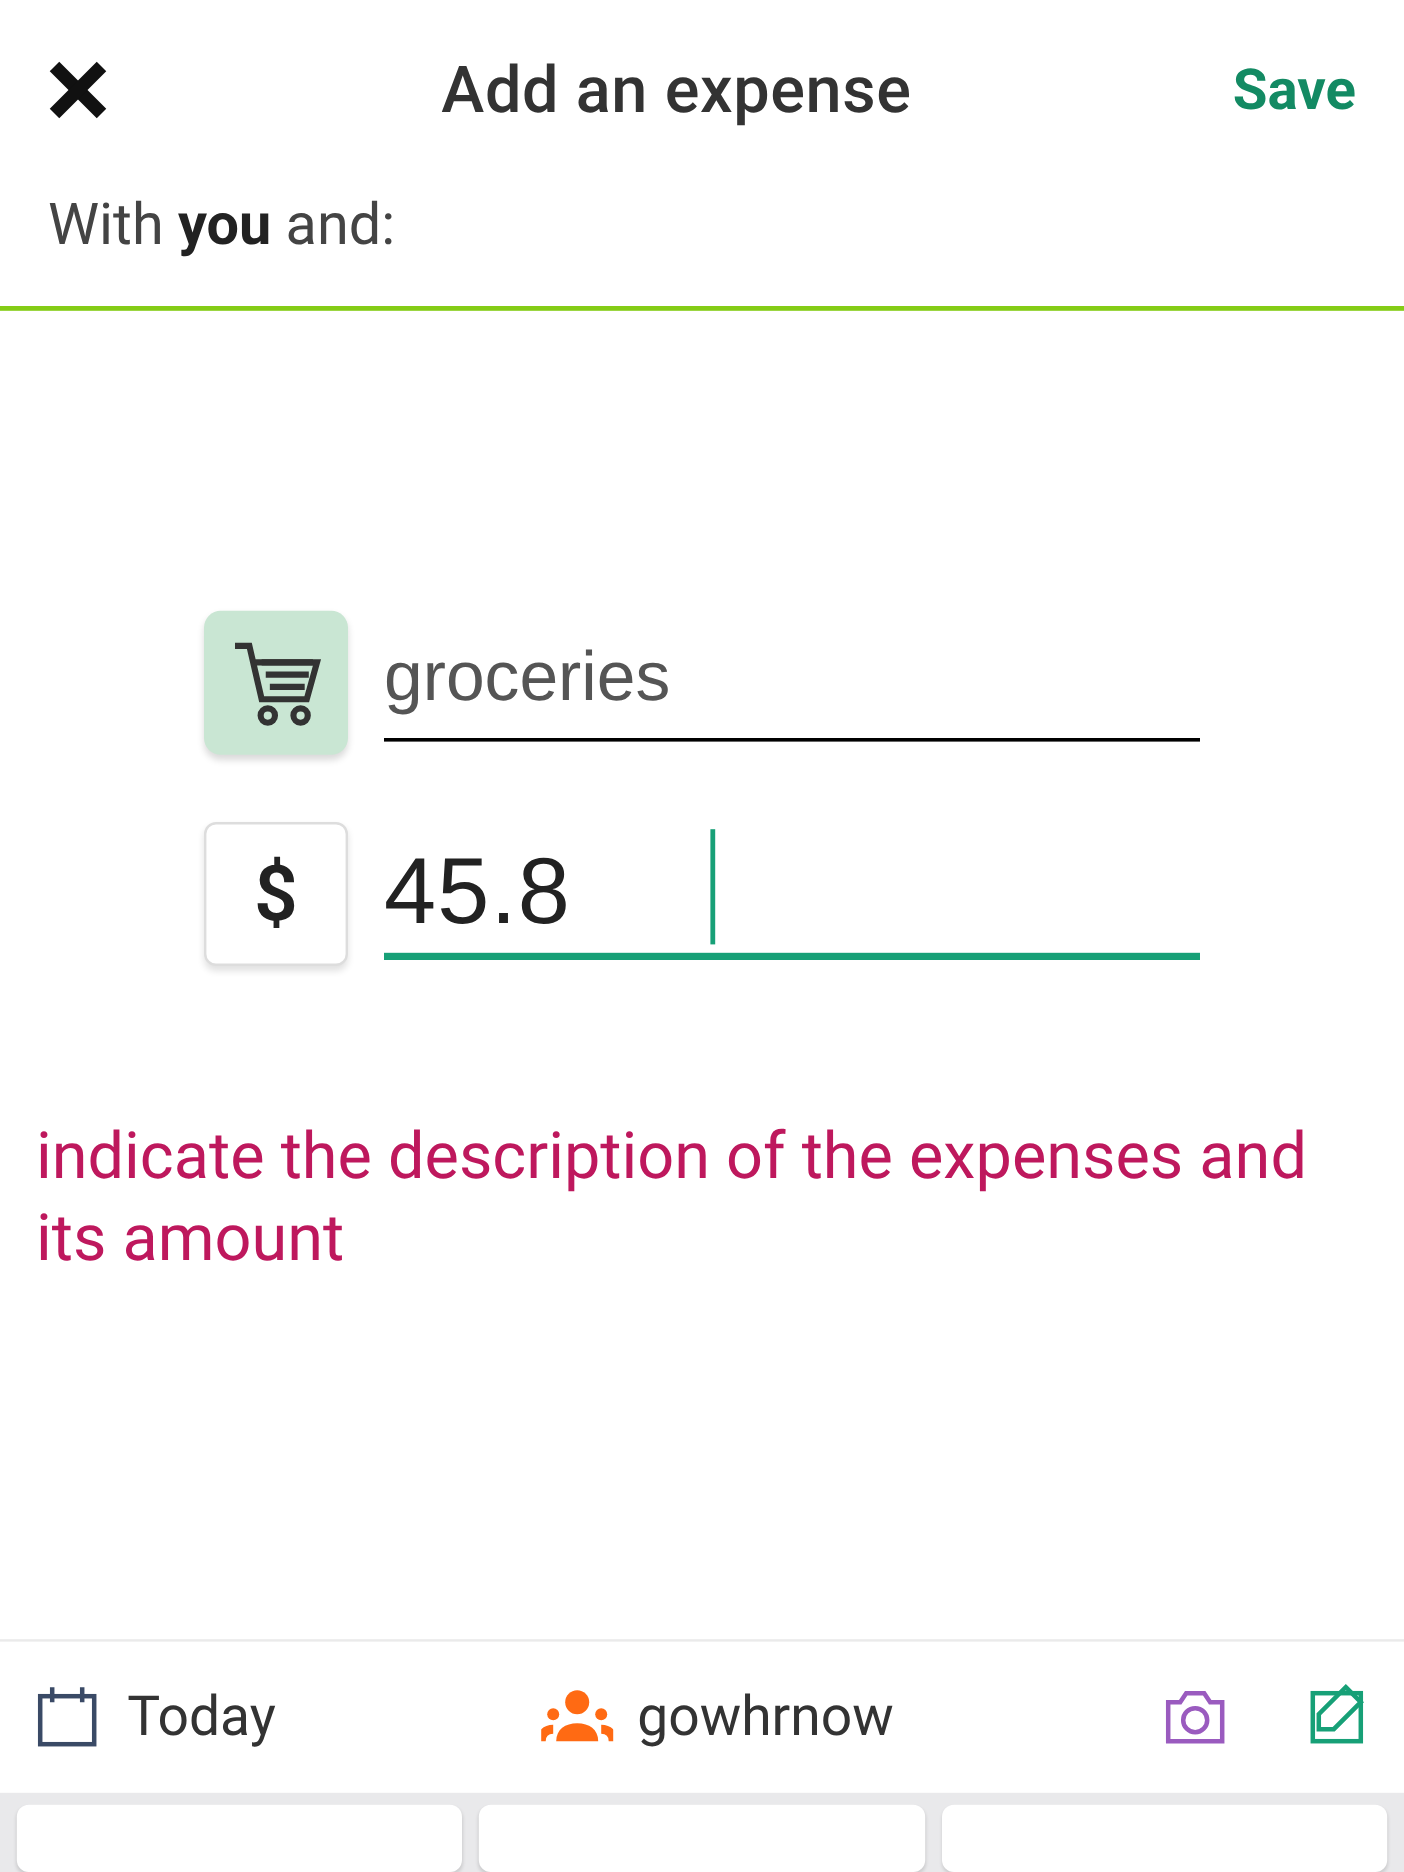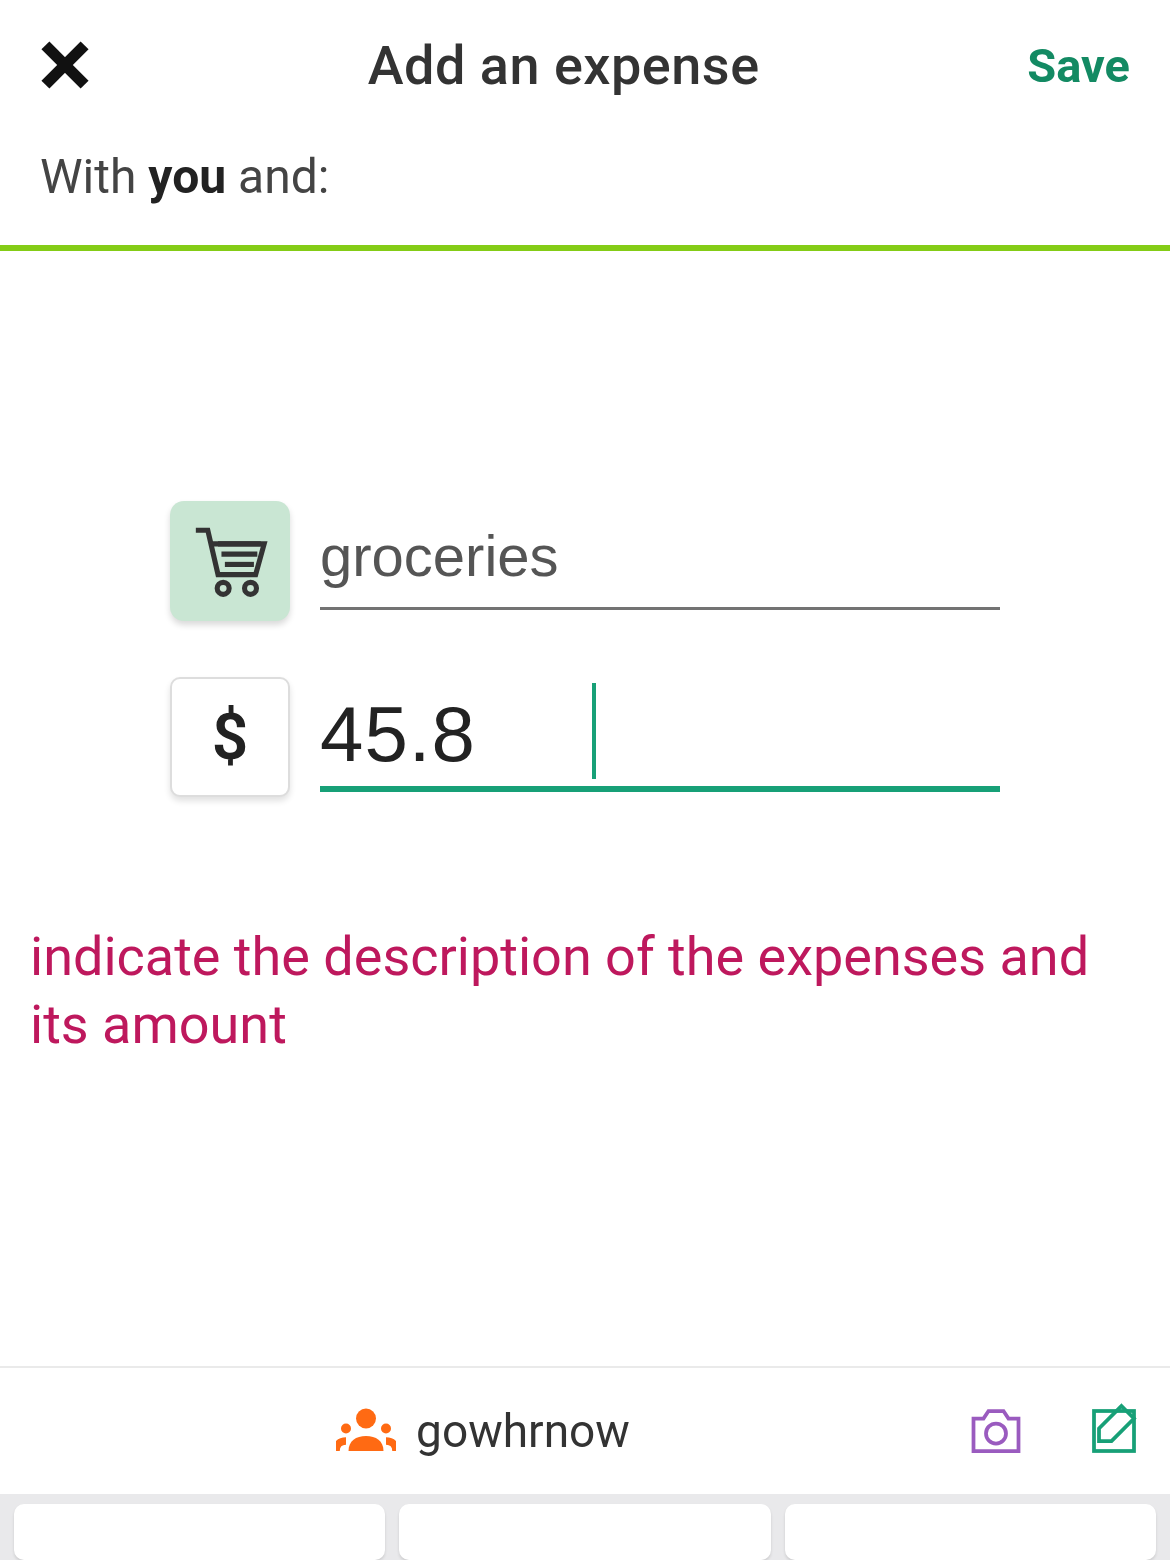--- a/index.html
+++ b/index.html
@@ -1,42 +1,42 @@
 <!DOCTYPE html>
 <html><head>
 <meta charset="utf-8">
 <style>
   * { box-sizing: border-box; margin: 0; padding: 0; }
   html, body { width: 1170px; height: 1560px; font-family: -apple-system, "Segoe UI", Roboto, sans-serif; background: #fff; color: #222; overflow: hidden; }
   
   
-  .header { display: flex; align-items: center; justify-content: space-between; padding: 30px 40px 0 30px; }
+  .header { display: flex; align-items: center; justify-content: space-between; padding: 40px 40px 0 30px; }
   .close-x { width: 70px; height: 70px; display:flex; align-items:center; justify-content:center; cursor:pointer; }
   .close-x svg { width: 56px; height: 56px; stroke: #111; stroke-width: 8; }
   .header-title { font-size: 54px; font-weight: 500; color: #333; letter-spacing: 0.5px; }
   .save { font-size: 47px; font-weight: 700; color: #138a63; cursor:pointer; }
   
   
-  .with-row { display:flex; align-items:center; gap: 24px; padding: 48px 0 40px 40px; border-bottom: 6px solid #84cc16; font-size: 48px; color:#444; }
+  .with-row { display:flex; align-items:center; gap: 24px; padding: 48px 0 40px 40px; border-bottom: 4px solid #84cc16; font-size: 48px; color:#444; }
   .with-label .you { font-weight: 700; color:#222; }
   .chip { display:flex; align-items:center; gap: 18px; border: 2px solid #d8d8d8; border-radius: 999px; padding: 4px 36px 4px 4px; cursor:pointer; }
   .avatar { width: 72px; height: 72px; border-radius: 50%; background: radial-gradient(circle at 40% 35%, #e8b89c 0 28%, #6b3a2a 28% 55%, #3a1f18 55% 100%); flex-shrink:0; }
   .chip-label { font-size: 46px; color:#333; }
   
   
   .form { padding: 250px 170px 0 170px; }
   .row { display:flex; align-items:center; gap: 30px; margin-bottom: 56px; }
   
   .cat-box { width: 120px; height: 120px; border-radius: 14px; background:#c9e6d3; display:flex; align-items:center; justify-content:center; box-shadow: 0 4px 6px rgba(0,0,0,0.15); cursor:pointer; }
   .cat-box svg { width: 82px; height: 82px; stroke:#333; stroke-width:3; fill:none; }
   
   .cur-box { width: 120px; height: 120px; border-radius: 10px; background:#fff; border:2px solid #ddd; display:flex; align-items:center; justify-content:center; box-shadow: 0 4px 6px rgba(0,0,0,0.12); font-size: 64px; font-weight:600; color:#222; cursor:pointer;}
   
   .field-wrap { flex:1; position:relative; }
-  .desc-input { width:100%; font-size: 58px; border:none; border-bottom: 3px solid #737373; outline:none; padding: 10px 0 18px 0; color:#555; background:transparent; }
+  .desc-input { width:100%; font-size: 58px; border:none; border-bottom: 3px solid #000000; outline:none; padding: 10px 0 18px 0; color:#555; background:transparent; }
   .amt-input  { width:100%; font-size: 78px; font-weight:500; border:none; border-bottom: 6px solid #17a077; outline:none; padding: 6px 0 6px 0; color:#222; background:transparent; letter-spacing:1px; }
   .caret { position:absolute; left: 272px; top: 0; width: 4px; height: 96px; background:#17a077; animation: blink 1.1s step-start infinite; }
   @keyframes blink { 50% { opacity: 0; } }
   
   
   .sentence { display:flex; align-items:center; justify-content:center; gap: 24px; font-size: 48px; color:#333; margin-top: 54px; }
   .pill { border:2px solid #d4d4d4; border-radius: 10px; padding: 10px 30px; font-size: 46px; color:#555; box-shadow: 0 4px 5px rgba(0,0,0,0.10); background:#fff; cursor:pointer; }
   
   
   .instruction { font-size: 54px; line-height: 1.25; padding: 70px 30px 0 30px; color:#be185d; }
@@ -97,20 +97,30 @@
       <input class="amt-input" value="45.8" style="">
       <div class="caret"></div>
     </div>
   </div>
 
 </div>
 
 <div class="instruction">indicate the description of the expenses and its amount</div>
 
 <div class="bottom">
+  <div class="bcell date">
+    <span class="icon-box">
+      <svg viewBox="0 0 48 48" fill="none" stroke="#3a4a66" stroke-width="3">
+        <rect x="6" y="10" width="36" height="32"></rect>
+        <line x1="14" y1="4" x2="14" y2="14"></line>
+        <line x1="34" y1="4" x2="34" y2="14"></line>
+      </svg>
+    </span>
+    <span>Today</span>
+  </div>
 
   <div class="bcell group">
     <span class="icon-box">
       <svg viewBox="0 0 48 48" fill="#ff6a13">
         <circle cx="24" cy="14" r="8"></circle>
         <path d="M10 40c0-8 6-12 14-12s14 4 14 12z"></path>
         <circle cx="8" cy="22" r="4"></circle>
         <circle cx="40" cy="22" r="4"></circle>
         <path d="M0 40c0-5 3-8 8-8 M48 40c0-5-3-8-8-8" stroke="#ff6a13" stroke-width="6" fill="none"></path>
       </svg>

